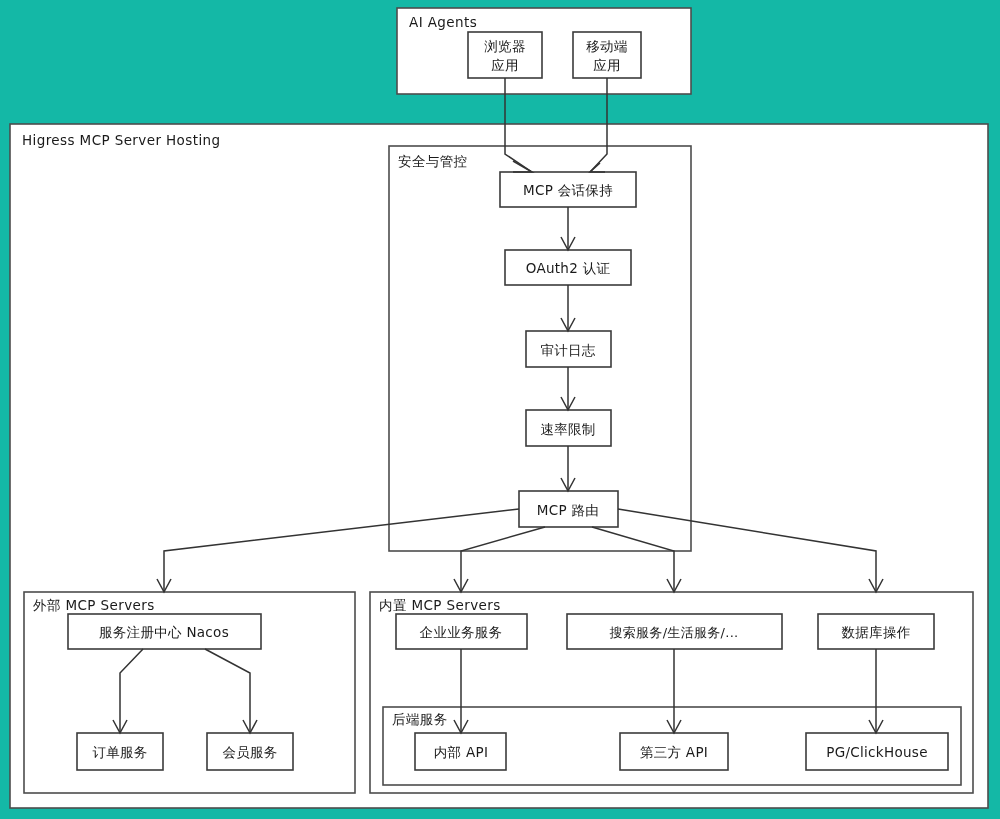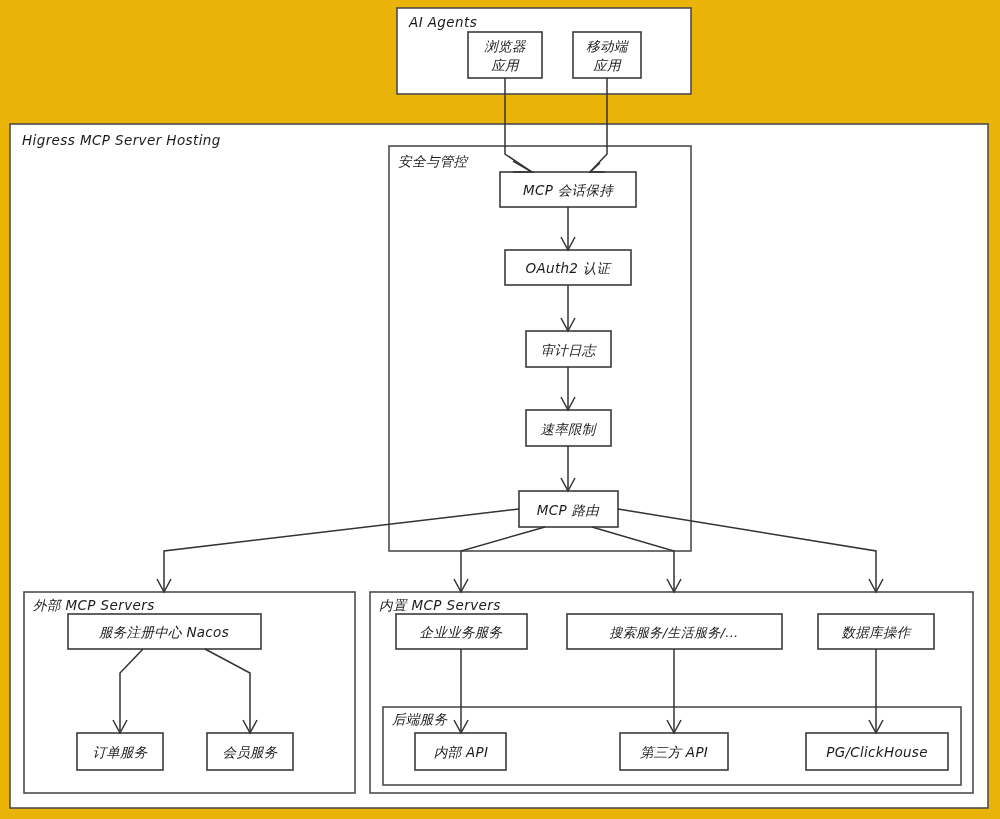--- a/index.html
+++ b/index.html
@@ -10,22 +10,21 @@
   body {
     width: 1000px;
     height: 819px;
     font-family: "DejaVu Sans", sans-serif;
     overflow: hidden;
   }
   #diagram-root {
     position: relative;
     width: 1000px;
     height: 819px;
-    background: #eab308;
-    font-style: italic;
+    background: #14b8a6;
   }
   svg.diagram {
     display: block;
     width: 1000px;
     height: 819px;
   }
   .grp-rect {
     fill: #ffffff;
     stroke: #4d4d4d;
     stroke-width: 1.6;

